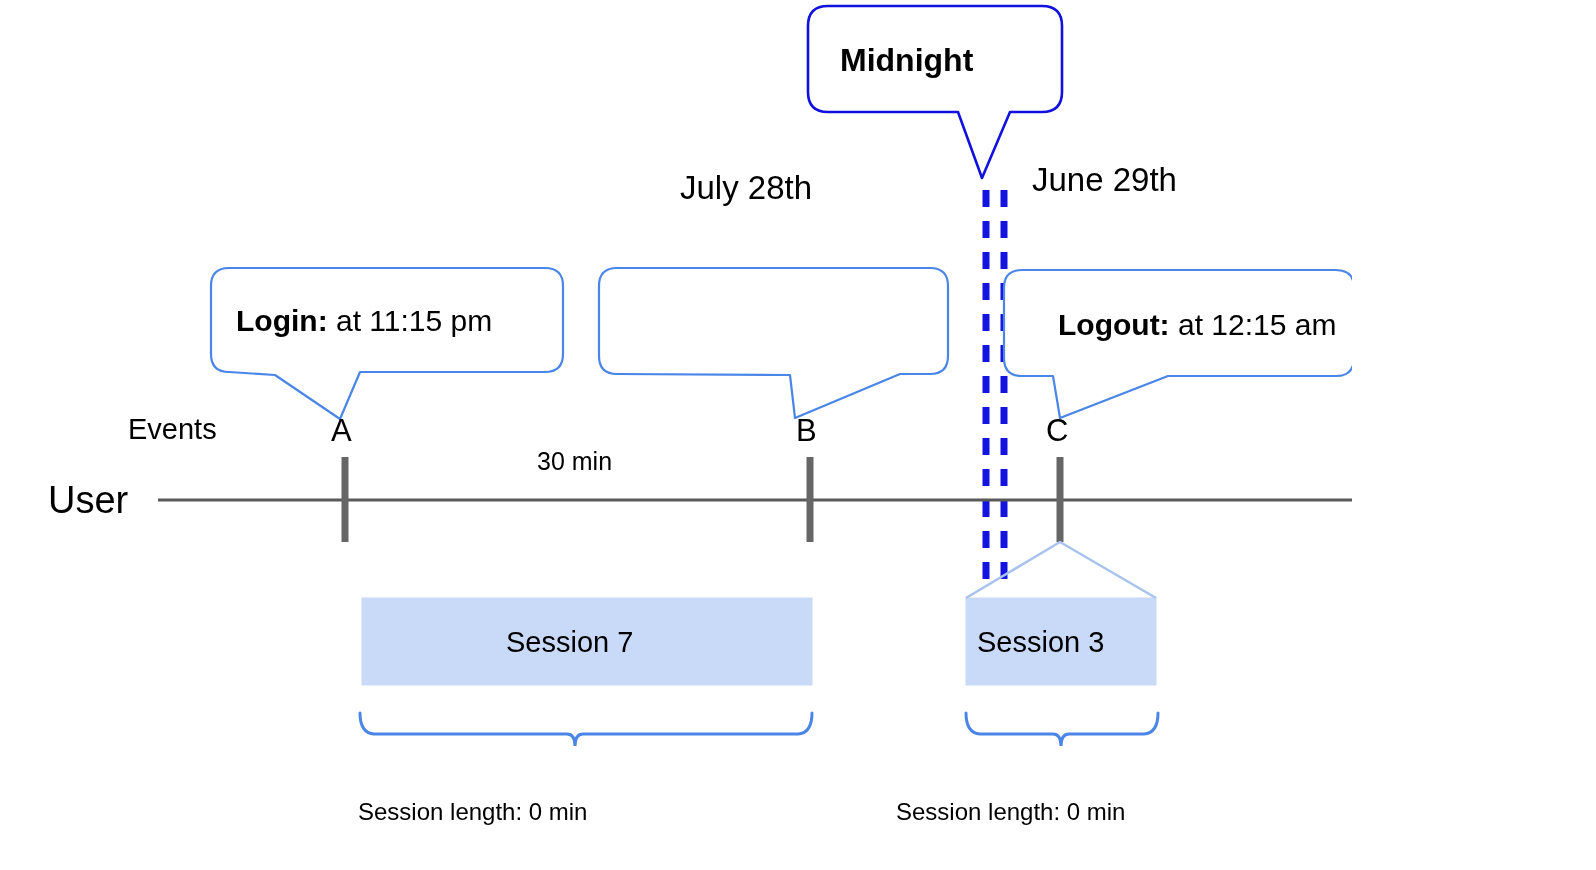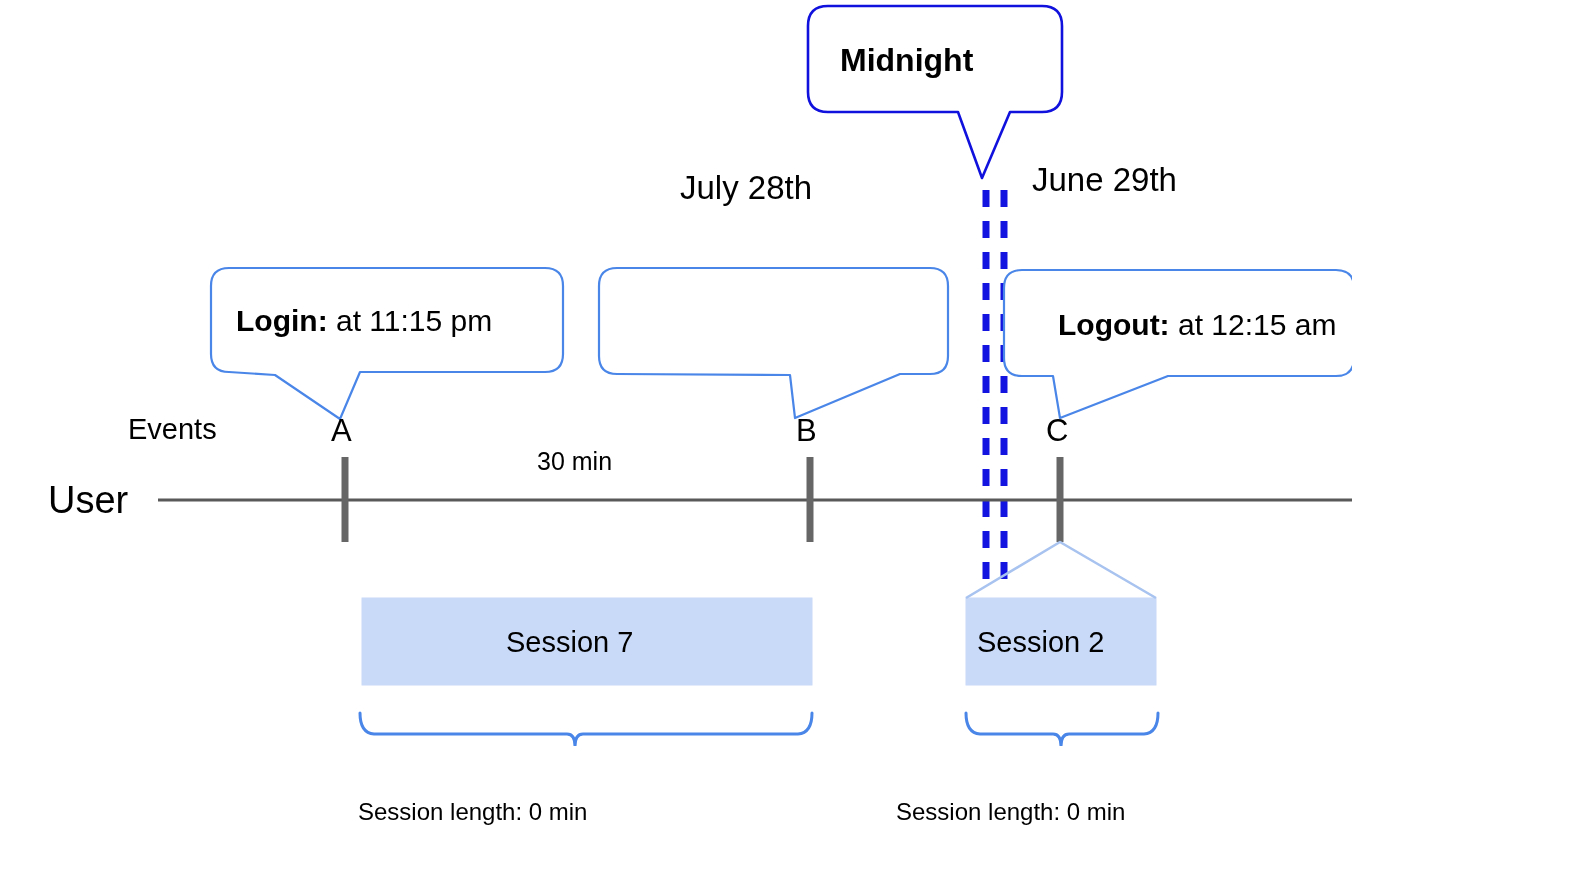--- a/index.html
+++ b/index.html
@@ -210,19 +210,19 @@
   <div class="txt event-letter" style="left:331px; top:415px;">A</div>
 
   <div class="txt event-letter" style="left:796px; top:415px;">B</div>
 
   <div class="txt event-letter" style="left:1046px; top:415px;">C</div>
 
   <div class="txt gap-label" style="left:537px; top:449px;text-align:center;">30 min</div>
 
   <div class="txt session-label" style="left:506px; top:628px;">Session 7</div>
 
-  <div class="txt session-label" style="left:977px; top:628px;">Session 2</div>
+  <div class="txt session-label" style="left:977px; top:628px;">Session 3</div>
 
   <div class="txt session-length-label" style="left:358px; top:800px;">Session length: 0 min</div>
 
   <div class="txt session-length-label" style="left:896px; top:800px;">Session length: 0 min</div>
 
 </div>
 
 </body></html>

